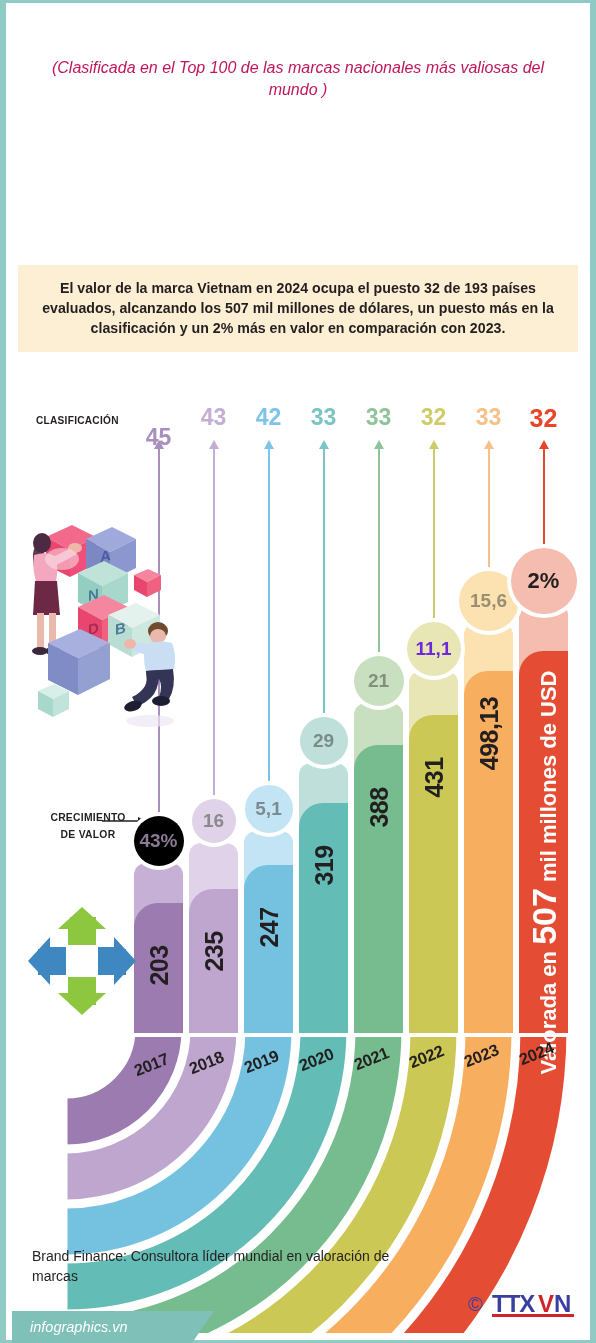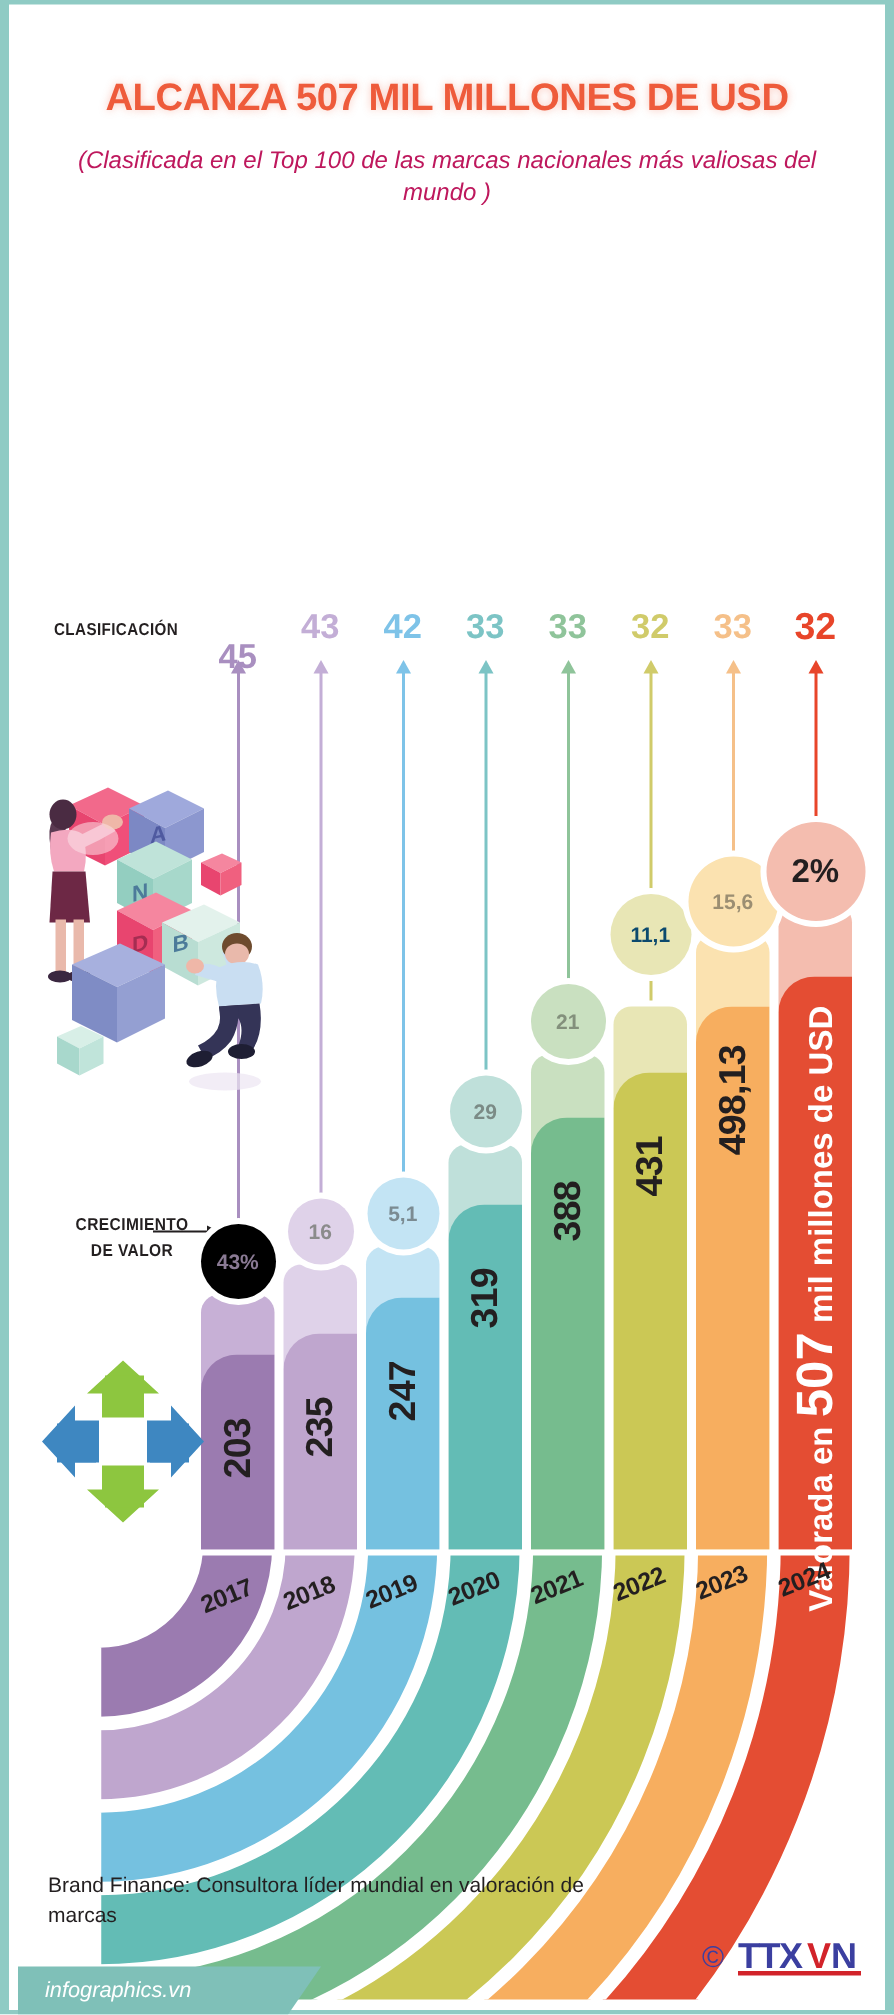--- a/index.html
+++ b/index.html
@@ -89,21 +89,21 @@
   }
   .bar-val {
     position:absolute; left:50%; transform:translateX(-50%) rotate(-90deg);
     transform-origin:center; white-space:nowrap;
     font-size:25px; font-weight:bold; color:#231f20; letter-spacing:-0.5px;
   }
   .bubble {
     position:absolute; border-radius:50%;
     display:flex; align-items:center; justify-content:center;
     box-shadow:0 0 0 4px #ffffff;
-    font-size:14px; font-weight:bold; color:#7b7b7b;
+    font-size:19px; font-weight:bold; color:#7b7b7b;
     z-index:5;
   }
   .bubble.last { color:#231f20; font-size:22px; }
 
   .label2024 {
     position:absolute; left:50%; transform:translateX(-50%) rotate(-90deg);
     transform-origin:center; white-space:nowrap;
     font-size:22px; font-weight:bold; color:#ffffff;
   }
   .label2024 .big { font-size:34px; }
@@ -134,24 +134,24 @@
     content:""; position:absolute; right:-22px; top:0;
     border-top:32px solid #7FC0B8; border-right:22px solid transparent;
   }
 </style>
 </head>
 <body>
 
 <div id="page">
 
   <div class="header">
-    <div class="h-line3">ALCANZA 507 MIL MILLONES DE USD</div>
     <div class="h-sub">(Clasificada en el Top 100 de las marcas nacionales más valiosas del mundo )</div>
   </div>
 
+  <div class="intro">El valor de la marca Vietnam en 2024 ocupa el puesto 32 de 193 países evaluados, alcanzando los 507 mil millones de dólares, un puesto más en la clasificación y un 2% más en valor en comparación con 2023.</div>
 
   <div class="chart">
 
     <div class="clasif-label">CLASIFICACIÓN</div>
 
     <div class="crec-label">
       <span>CRECIMIENTO</span><br>
       <span>DE VALOR</span>
     </div>
     <svg class="crec-arrow" viewBox="0 0 44 12">
@@ -257,21 +257,21 @@
         <div class="rank" style="left: 403.5px; top: 403px; color: rgb(208, 203, 106);">32</div>
         <div class="arrow-line" style="left: 426.5px; top: 445px; height: 223px; background: rgb(208, 203, 106);"></div>
         <div class="arrow-head" style="left: 422.5px; top: 437px; border-bottom: 9px solid rgb(208, 203, 106);"></div>
         <div class="bar-col" style="left: 403px; top: 668px; width: 49px; height: 362px;">
           <div class="bar-top" style="top: 0px; left: 0px; height: 362px; background: rgb(232, 230, 181);"></div>
           <div class="bar-bot" style="top: 44px; height: 318px; overflow: hidden;">
             <div class="bar-bot-inner" style="background: rgb(203, 200, 85);"></div>
           </div>
           <div class="bar-val" style="top: 92px;">431</div>
         </div>
-        <div class="bubble" style="width: 54px; height: 54px; left: 400.5px; top: 593px; background: rgb(232, 230, 181); color: #0c4a6e;">11,1</div>
+        <div class="bubble" style="width: 54px; height: 54px; left: 400.5px; top: 619px; background: rgb(232, 230, 181); color: #6d28d9;">11,1</div>
         <div class="year" style="left: 404px; top: 1051px;">2022</div>
         <div class="rank" style="left: 458.5px; top: 403px; color: rgb(245, 192, 137);">33</div>
         <div class="arrow-line" style="left: 481.5px; top: 445px; height: 175px; background: rgb(245, 192, 137);"></div>
         <div class="arrow-head" style="left: 477.5px; top: 437px; border-bottom: 9px solid rgb(245, 192, 137);"></div>
         <div class="bar-col" style="left: 458px; top: 620px; width: 49px; height: 410px;">
           <div class="bar-top" style="top: 0px; left: 0px; height: 410px; background: rgb(251, 226, 176);"></div>
           <div class="bar-bot" style="top: 48px; height: 362px; overflow: hidden;">
             <div class="bar-bot-inner" style="background: rgb(247, 174, 95);"></div>
           </div>
           <div class="bar-val" style="top: 96px;">498,13</div>

